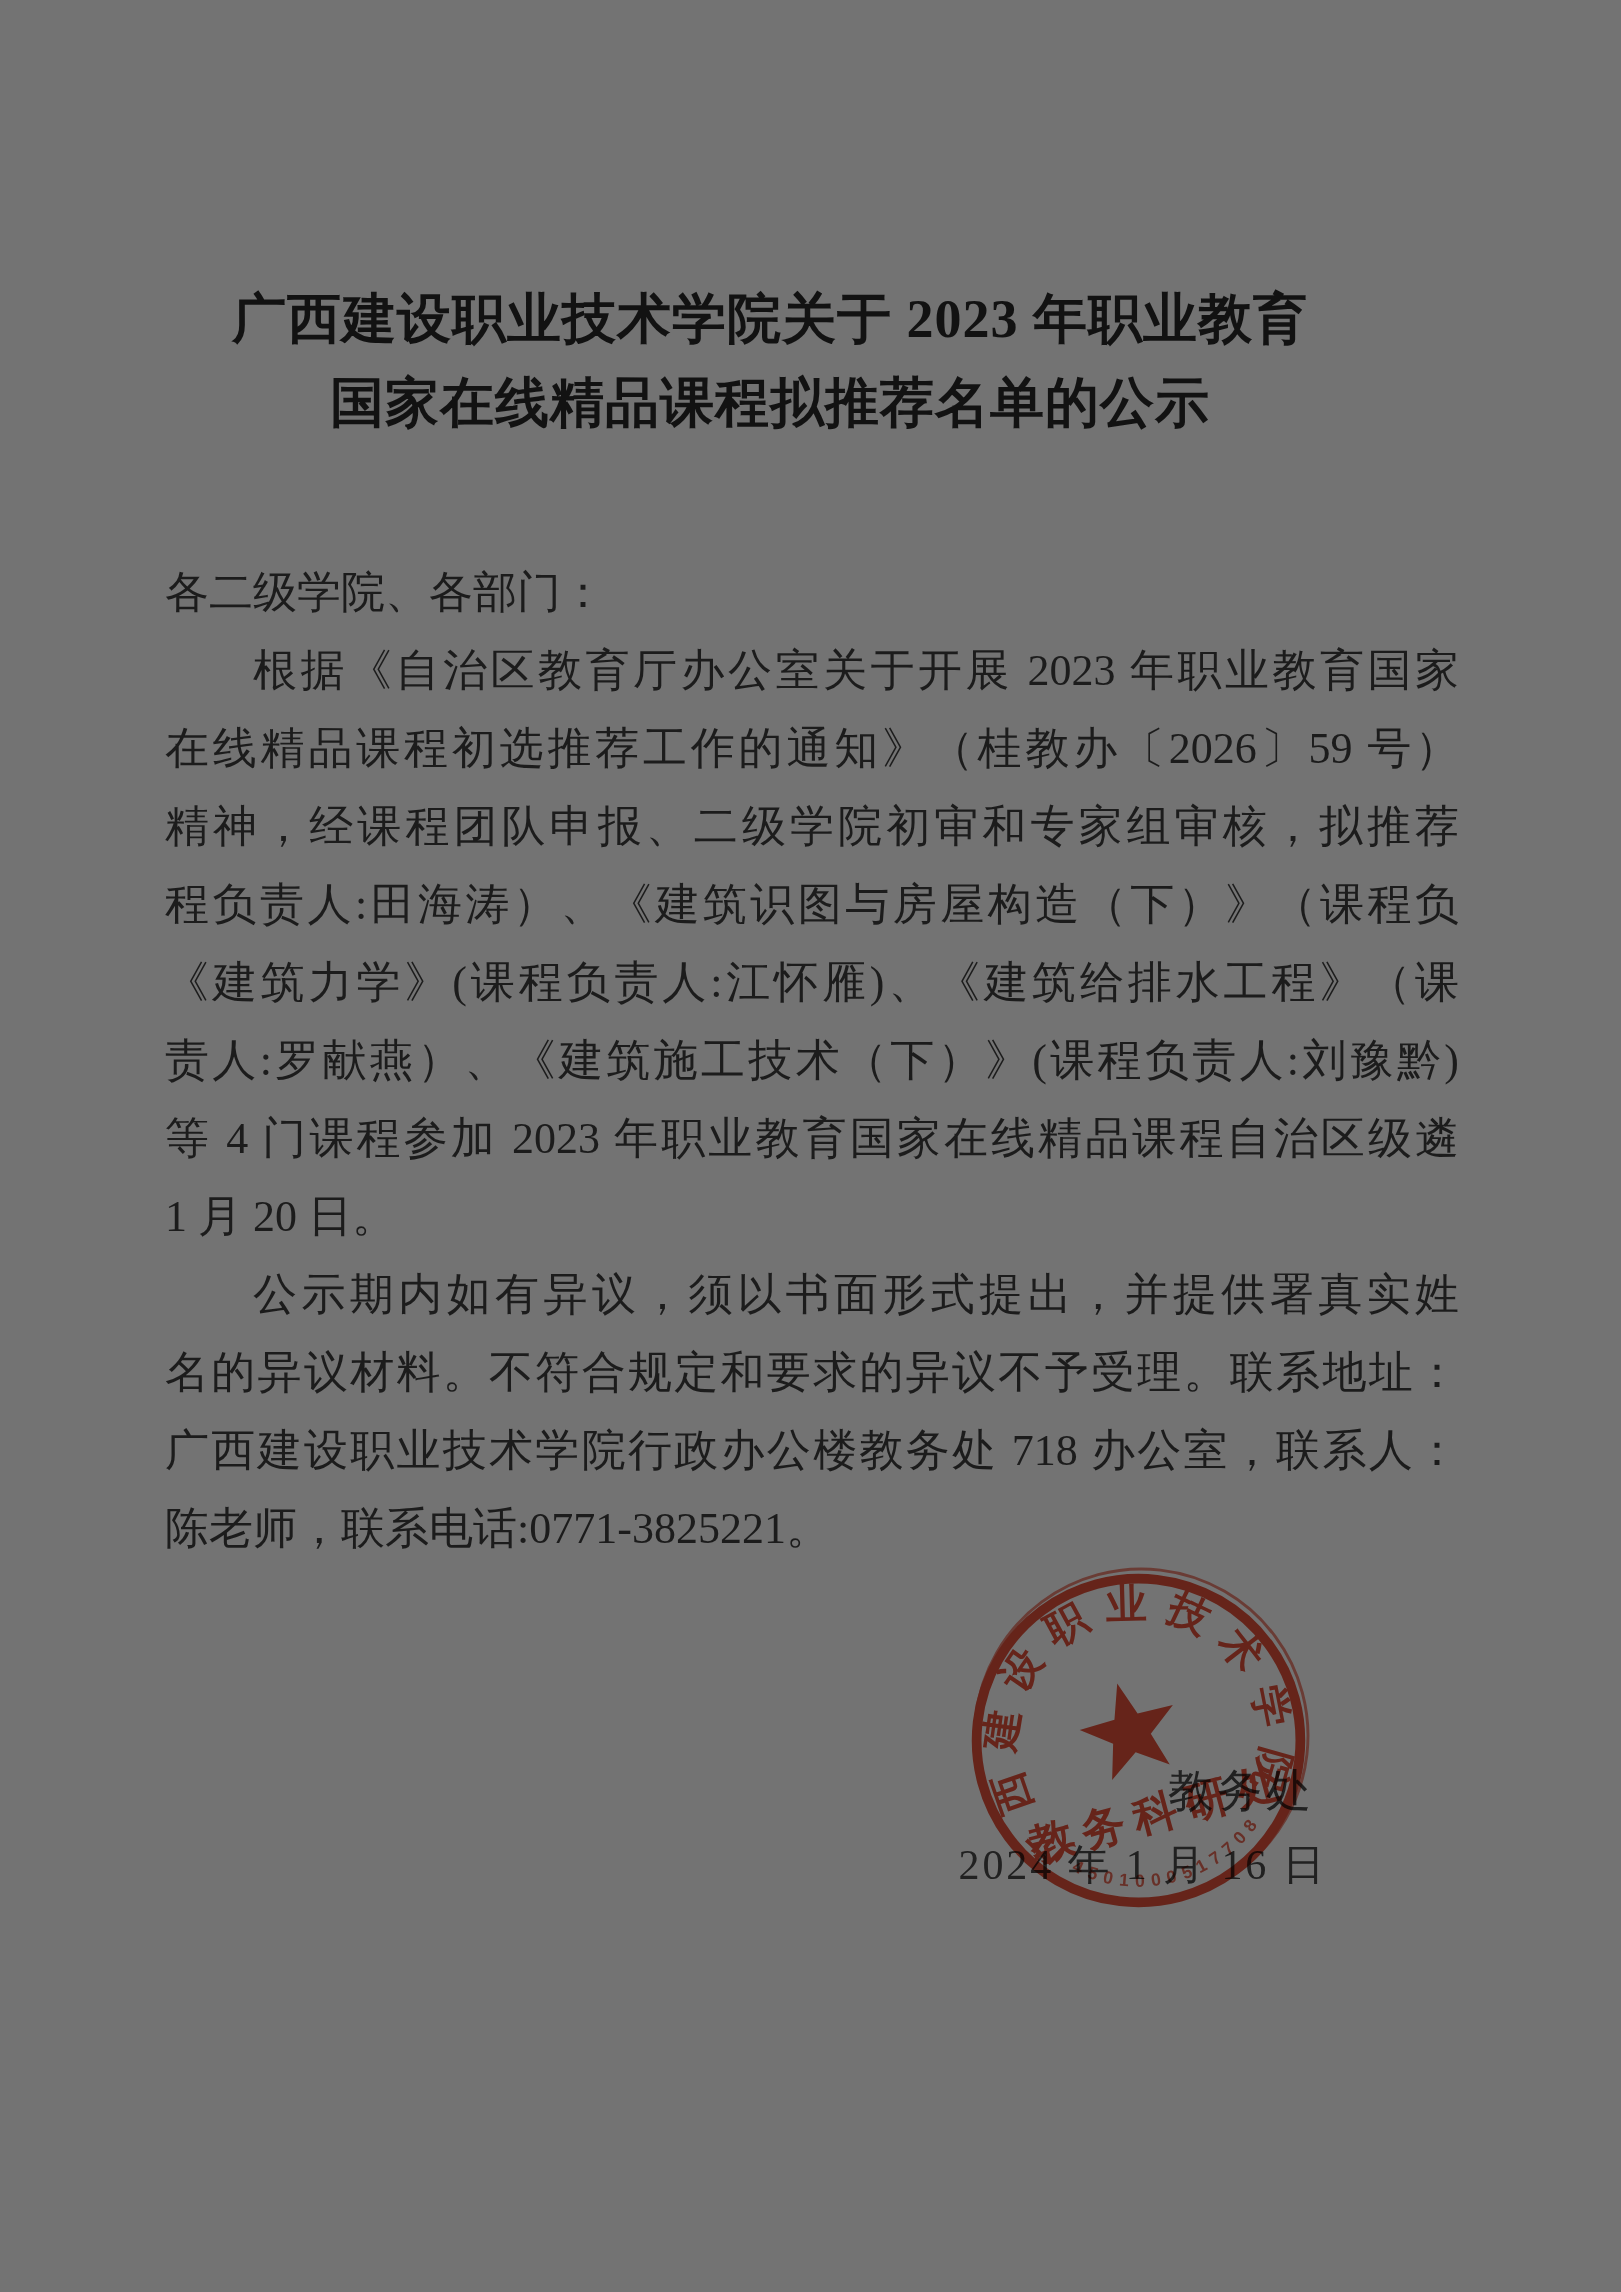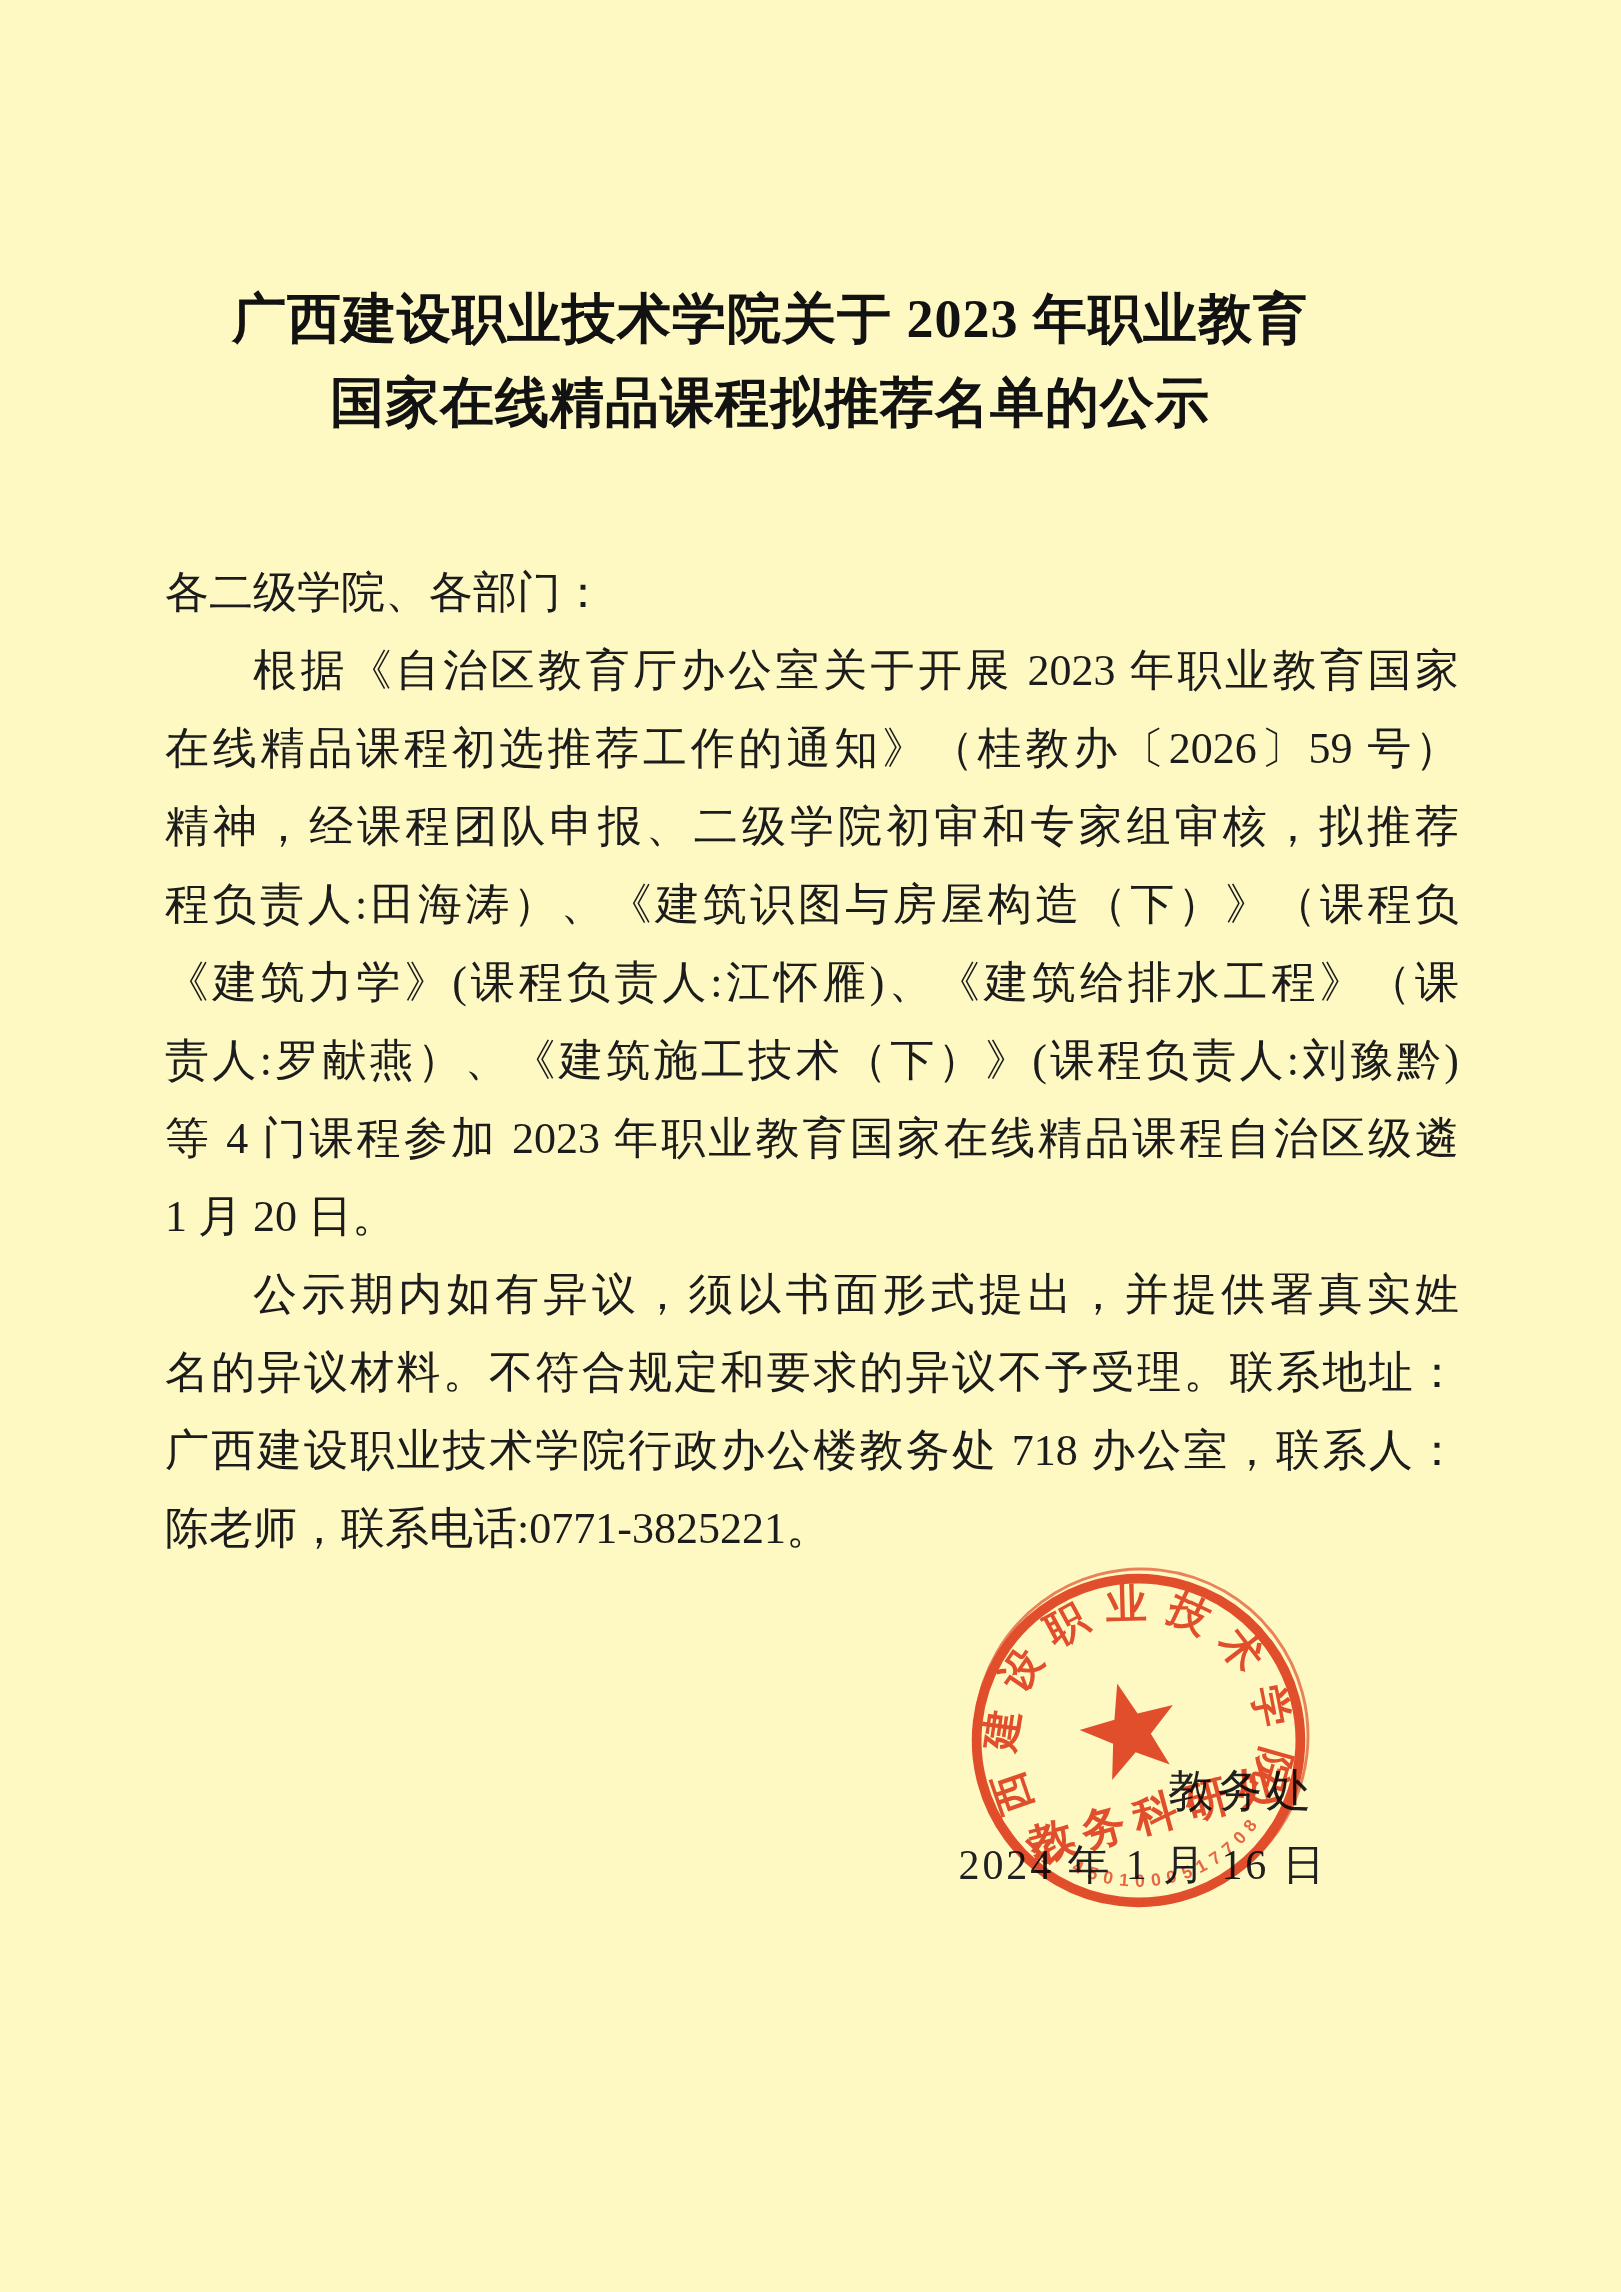--- a/index.html
+++ b/index.html
@@ -1,20 +1,20 @@
 <!DOCTYPE html>
 <html><head>
 <meta charset="utf-8">
 <style>
   html,body{margin:0;padding:0;background:#e9e9e9;}
   .page{
     position:relative;
     width:1621px;height:2293px;
     margin:0 auto;
-    background:#fef9c3;
+    background:#737373;
     font-family:"Liberation Serif", serif;
     color:#1e1e1e;
     overflow:hidden;
   }
   .title{
     position:absolute;left:123px;top:277px;width:1294px;margin:0;
     text-align:center;font-size:54px;line-height:84px;font-weight:bold;
     color:#121212;letter-spacing:1px;
   }
   .title-line{display:block;}

